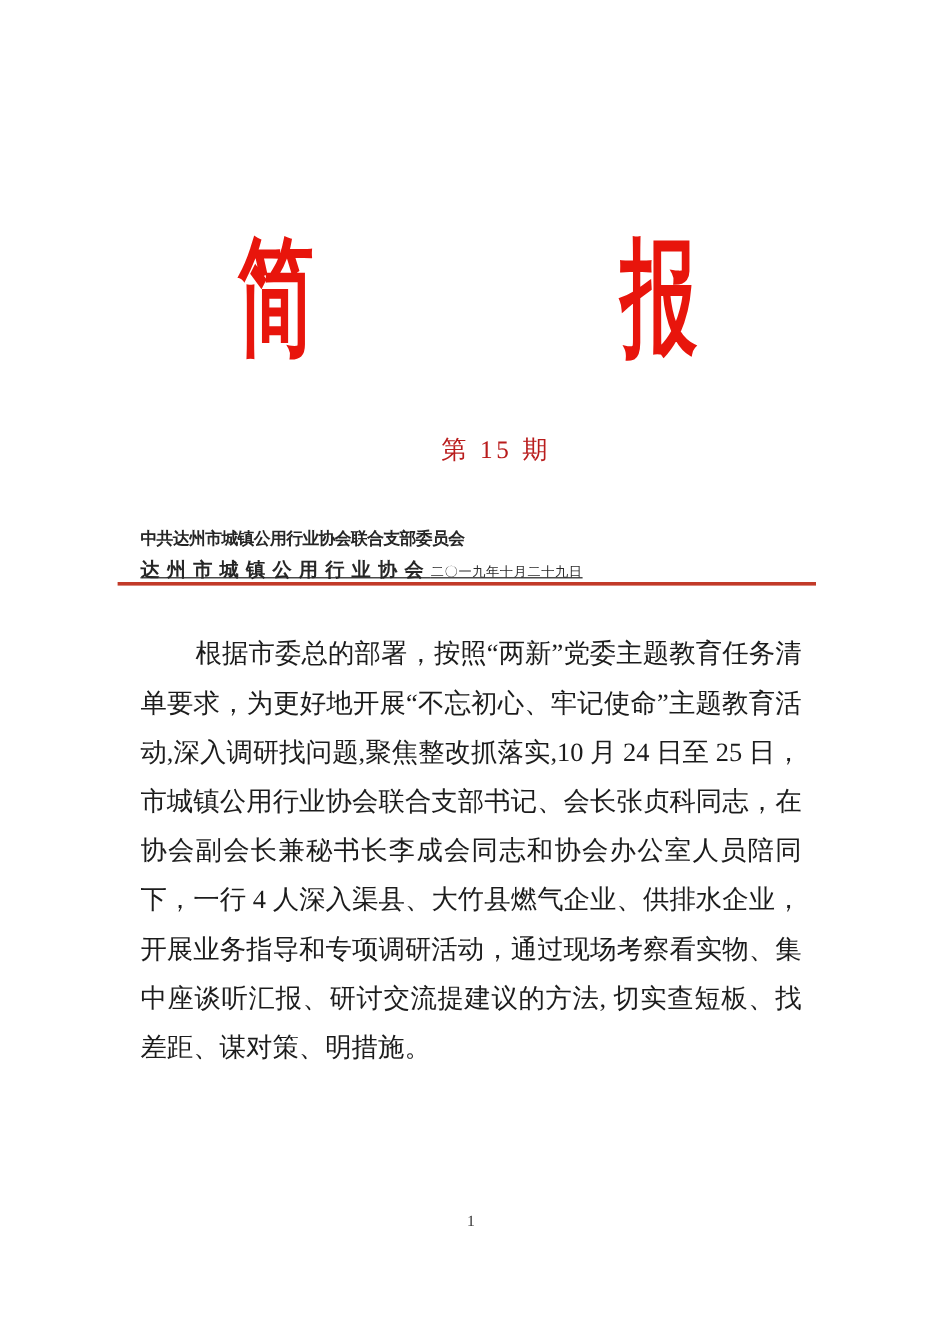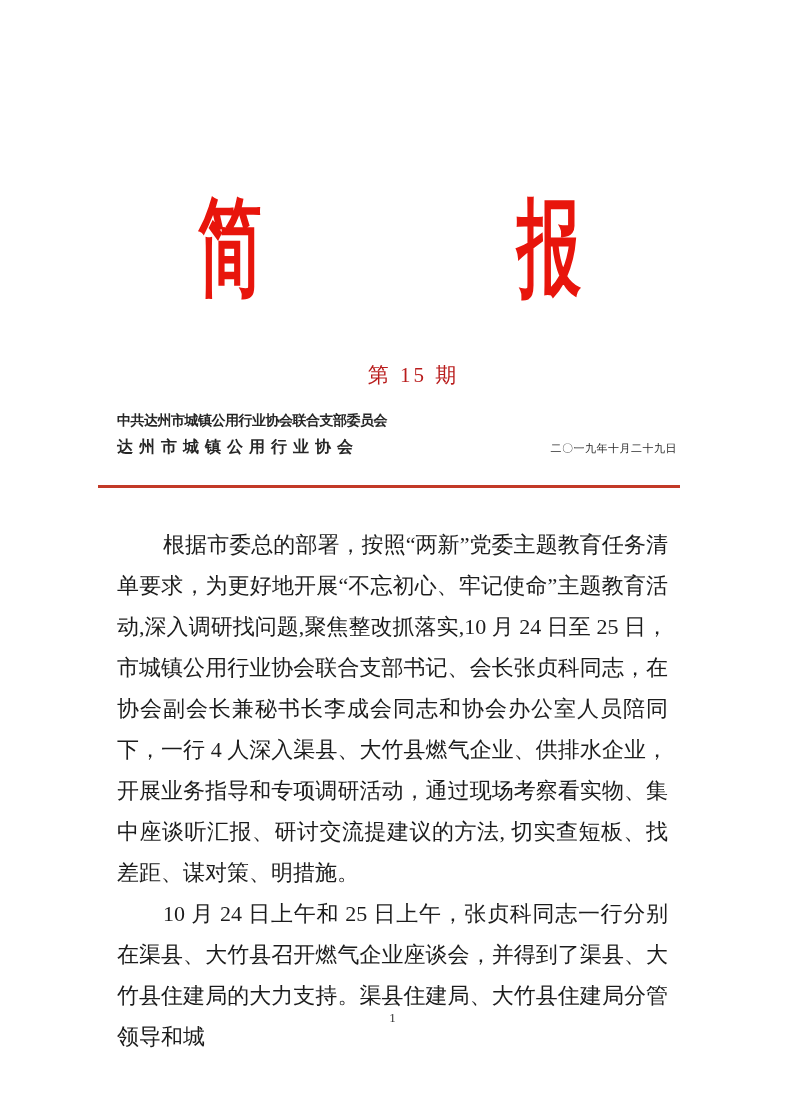--- a/index.html
+++ b/index.html
@@ -29,30 +29,30 @@
     white-space:nowrap;
   }
   .issue{
     position:absolute;top:361px;left:0;width:100%;
     text-align:center;
     font-size:21px;letter-spacing:3px;
     color:#b91c1c;
     margin-left:21px;
   }
   .masthead{
-    position:absolute;left:117px;top:412px;width:560px;
+    position:absolute;left:117px;top:440px;width:560px;
   }
   .org1{
     font-size:14px;font-weight:700;letter-spacing:-0.5px;
     color:#262626;
     white-space:nowrap;
   }
   .org2-row{
     margin-top:7px;
-    display:flex;justify-content:space-between;align-items:baseline;
+    display:flex;align-items:baseline;text-decoration:underline;
   }
   .org2{
     font-size:16px;font-weight:700;letter-spacing:6px;
     color:#262626;white-space:nowrap;
   }
   .date{
     font-size:11px;color:#2a2a2a;white-space:nowrap;letter-spacing:0.5px;
   }
   .red-rule{
     position:absolute;left:98px;top:485px;
@@ -93,18 +93,17 @@
     <div class="org2-row">
       <span class="org2">达州市城镇公用行业协会</span>
       <span class="date">二〇一九年十月二十九日</span>
     </div>
   </div>
 
   <div class="red-rule"></div>
 
   <div class="article">
     <p>根据市委总的部署，按照“两新”党委主题教育任务清单要求，为更好地开展“不忘初心、牢记使命”主题教育活动,深入调研找问题,聚焦整改抓落实,10 月 24 日至 25 日，市城镇公用行业协会联合支部书记、会长张贞科同志，在协会副会长兼秘书长李成会同志和协会办公室人员陪同下，一行 4 人深入渠县、大竹县燃气企业、供排水企业，开展业务指导和专项调研活动，通过现场考察看实物、集中座谈听汇报、研讨交流提建议的方法, 切实查短板、找差距、谋对策、明措施。</p>
-    <p>10 月 24 日上午和 25 日上午，张贞科同志一行分别在渠县、大竹县召开燃气企业座谈会，并得到了渠县、大竹县住建局的大力支持。渠县住建局、大竹县住建局分管领导和城</p>
   </div>
 
   <div class="page-num">1</div>
 
 </div>
 
 </body></html>

